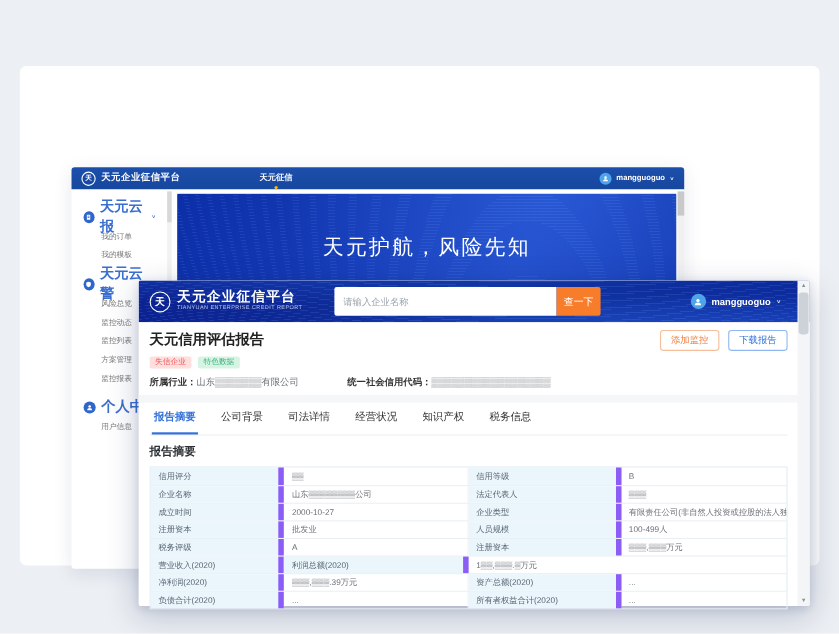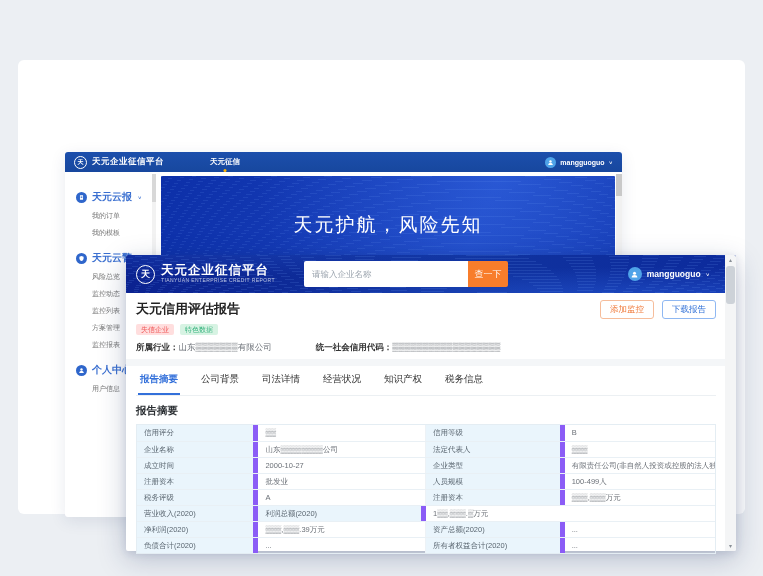--- a/index.html
+++ b/index.html
@@ -13,34 +13,34 @@
   *{box-sizing:border-box;margin:0;padding:0;font-family:"Liberation Sans","DejaVu Sans",sans-serif;}
   html,body{width:763px;height:576px;}
   body{background:#ECEFF3;position:relative;overflow:hidden;}
   .card{position:absolute;left:18px;top:60px;width:727px;height:454px;background:#fff;border-radius:6px;}
 
   
   .bw{position:absolute;left:47px;top:92px;width:557px;height:365px;background:#fff;border-radius:3px;box-shadow:0 4px 16px rgba(30,50,100,.10);}
   .bw-header{height:20px;background:linear-gradient(180deg,#1C4FAC,#17479E);border-radius:3px 3px 0 0;display:flex;align-items:center;padding:0 9px;position:relative;}
   .logo-ring{flex:0 0 auto;width:13px;height:13px;border:1px solid #fff;border-radius:50%;display:flex;align-items:center;justify-content:center;color:#fff;font-size:6px;font-weight:bold;}
   .bw-brand{color:#fff;font-size:8.5px;font-weight:bold;margin-left:5px;letter-spacing:.5px;}
-  .bw-nav{margin-left:46px;position:relative;color:#fff;font-size:7.5px;font-weight:bold;cursor:pointer;}
+  .bw-nav{margin-left:72px;position:relative;color:#fff;font-size:7.5px;font-weight:bold;cursor:pointer;}
   .bw-nav .navdot{position:absolute;left:50%;bottom:-5px;width:3px;height:3px;border-radius:50%;background:#FFB400;transform:translateX(-50%);}
   .spacer{flex:1;}
   .user-chip{display:flex;align-items:center;gap:4px;cursor:pointer;}
   .avatar{width:11px;height:11px;border-radius:50%;background:#4FA3E8;display:flex;align-items:center;justify-content:center;}
   .avatar svg{width:7px;height:7px;fill:#fff;}
   .user-name{color:#fff;font-size:7px;font-weight:bold;}
   .chev{color:#fff;font-size:6px;transform:scaleY(.75);}
   .bw-body{position:relative;height:345px;}
   .bw-side{position:absolute;left:0;top:0;bottom:0;width:86px;padding-top:8px;}
   .side-group{display:flex;align-items:center;height:20px;padding-left:11px;margin-top:7px;cursor:pointer;}
   .sicon{width:11px;height:11px;border-radius:50%;background:var(--sidebar-blue);display:flex;align-items:center;justify-content:center;margin-right:5px;}
   .sicon svg{width:7px;height:7px;fill:#fff;}
-  .glabel{font-size:10px;color:#3A6FD0;font-weight:bold;}
+  .glabel{font-size:13px;color:#3A6FD0;font-weight:bold;}
   .gchev{margin-left:auto;margin-right:9px;font-size:6px;color:#3A6FD0;transform:scaleY(.75);}
   .side-item{height:17px;line-height:17px;padding-left:27px;font-size:7px;color:#777;cursor:pointer;}
   .side-scroll{position:absolute;left:87px;top:2px;bottom:0;width:4px;background:#F2F2F2;}
   .side-scroll .thumb{position:absolute;top:0;left:0;width:4px;height:28px;background:#D8D8D8;}
   .bw-content{position:absolute;left:96px;right:7px;top:4px;bottom:0;}
   .banner{height:238px;border-radius:1px;
     background:
       radial-gradient(90% 140% at 75% 0%, rgba(70,130,255,.30), transparent 60%),
       radial-gradient(120% 120% at 18% 110%, rgba(25,60,180,.65), transparent 55%),
       linear-gradient(115deg,#0C2FA8,#1D46C2 60%,#0E31A9);
@@ -59,21 +59,21 @@
       radial-gradient(100% 160% at 15% -40%, rgba(36,84,205,.5), transparent 60%),
       linear-gradient(100deg,#0B2290 0%,#10339F 55%,#0C2A9C 100%);}
   .fw-header::after{content:"";position:absolute;inset:0;
     background:repeating-radial-gradient(160% 120% at 60% 210%, rgba(120,170,255,.14) 0 1.5px, transparent 1.5px 8px);}
   .fw-logo{display:flex;align-items:center;gap:6px;position:relative;z-index:2;}
   .logo-ring.big{width:19px;height:19px;border-width:1.5px;font-size:9px;}
   .fw-brand-col{display:flex;flex-direction:column;line-height:1.1;}
   .fw-brand{color:#fff;font-size:12.5px;font-weight:bold;letter-spacing:1px;}
   .fw-brand-sub{color:rgba(255,255,255,.7);font-size:5px;letter-spacing:.4px;}
   .fw-search{position:absolute;left:178px;top:6px;display:flex;z-index:2;}
-  .fw-search input{width:164px;height:26px;border:none;outline:none;padding:0 8px;font-size:8.5px;color:#333;border-radius:2px 0 0 2px;background:#fff;}
+  .fw-search input{width:202px;height:26px;border:none;outline:none;padding:0 8px;font-size:8.5px;color:#333;border-radius:2px 0 0 2px;background:#fff;}
   .fw-search input::placeholder{color:#9AA3AD;}
   .fw-search button{width:40px;height:26px;border:none;background:var(--orange);color:#fff;font-size:9px;border-radius:0 2px 2px 0;cursor:pointer;}
   .fw-user{position:absolute;right:26px;top:0;height:100%;display:flex;align-items:center;gap:5px;z-index:2;cursor:pointer;}
   .avatar.big{width:14px;height:14px;}
   .avatar.big svg{width:9px;height:9px;}
   .fw-user .user-name{font-size:8.5px;}
   .fw-body{padding:0 20px 0 10px;}
   .report-head{padding-top:7px;}
   .rh-row{display:flex;align-items:flex-start;height:20px;gap:32px;}
   .report-title{font-size:13px;font-weight:bold;color:#222;}

